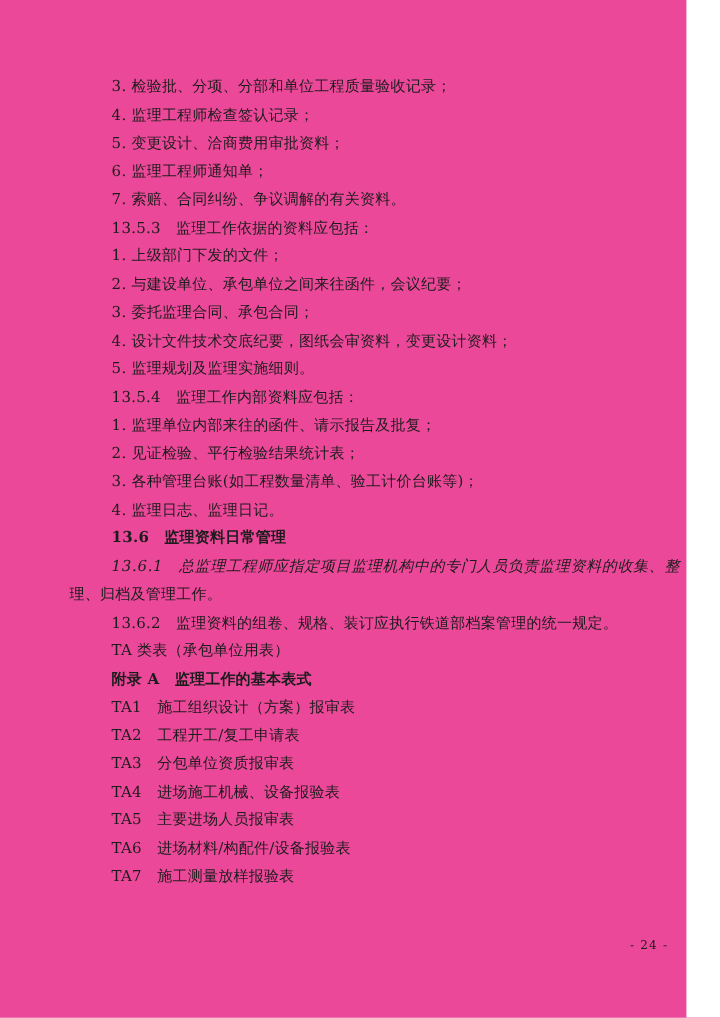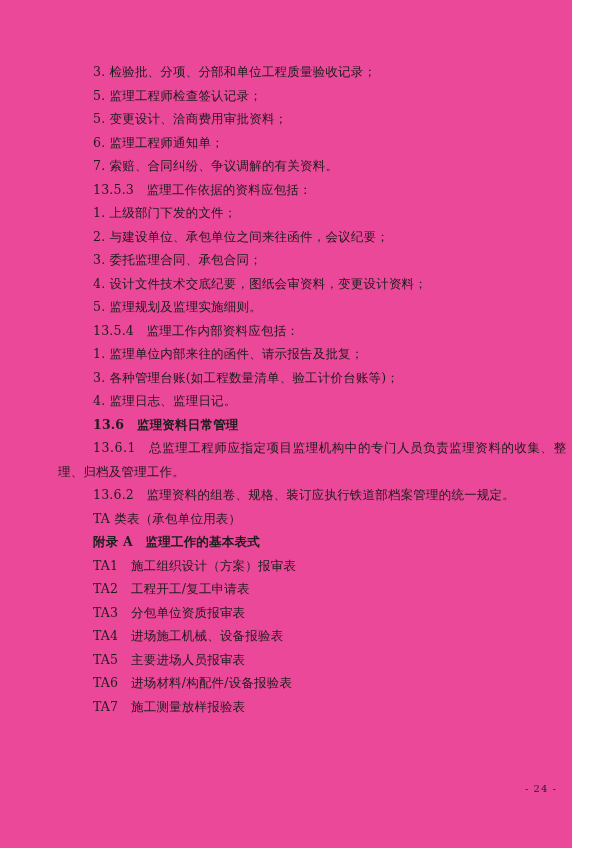--- a/index.html
+++ b/index.html
@@ -23,53 +23,54 @@
   .line {
     margin: 0;
     font-size: 12.5px;
     line-height: 23.5px;
     letter-spacing: 0.2px;
     white-space: pre;
     padding-left: 35px; 
   }
   .line.no-indent { padding-left: 0; }
   .line.bold { font-weight: bold; }
-  .line.wide { letter-spacing: 0.55px; }
+  .line.wide { letter-spacing: 0.55px; font-style: italic; }
   .form-code {
     display: inline-block;
     width: 38px;
     font-family: "DejaVu Serif", "Liberation Serif", serif;
   }
   .page-number {
     position: absolute;
     left: 525px; top: 783px;
     font-size: 10px;
     letter-spacing: 1px;
     color: #1c1c1c;
   }
 </style>
 </head>
 <body>
 
 <div class="page">
   <div class="content">
     <div id="body-lines">
         <p class="line">3. 检验批、分项、分部和单位工程质量验收记录；</p>
-        <p class="line">5. 监理工程师检查签认记录；</p>
+        <p class="line">4. 监理工程师检查签认记录；</p>
         <p class="line">5. 变更设计、洽商费用审批资料；</p>
         <p class="line">6. 监理工程师通知单；</p>
         <p class="line">7. 索赔、合同纠纷、争议调解的有关资料。</p>
         <p class="line">13.5.3　监理工作依据的资料应包括：</p>
         <p class="line">1. 上级部门下发的文件；</p>
         <p class="line">2. 与建设单位、承包单位之间来往函件，会议纪要；</p>
         <p class="line">3. 委托监理合同、承包合同；</p>
         <p class="line">4. 设计文件技术交底纪要，图纸会审资料，变更设计资料；</p>
         <p class="line">5. 监理规划及监理实施细则。</p>
         <p class="line">13.5.4　监理工作内部资料应包括：</p>
         <p class="line">1. 监理单位内部来往的函件、请示报告及批复；</p>
+        <p class="line">2. 见证检验、平行检验结果统计表；</p>
         <p class="line">3. 各种管理台账(如工程数量清单、验工计价台账等)；</p>
         <p class="line">4. 监理日志、监理日记。</p>
         <p class="line bold">13.6　监理资料日常管理</p>
         <p class="line wide">13.6.1　总监理工程师应指定项目监理机构中的专门人员负责监理资料的收集、整</p>
         <p class="line no-indent">理、归档及管理工作。</p>
         <p class="line">13.6.2　监理资料的组卷、规格、装订应执行铁道部档案管理的统一规定。</p>
       </div>
     <p class="line">TA 类表（承包单位用表）</p>
     <p class="line bold">附录 A　监理工作的基本表式</p>
     <div id="form-lines">

